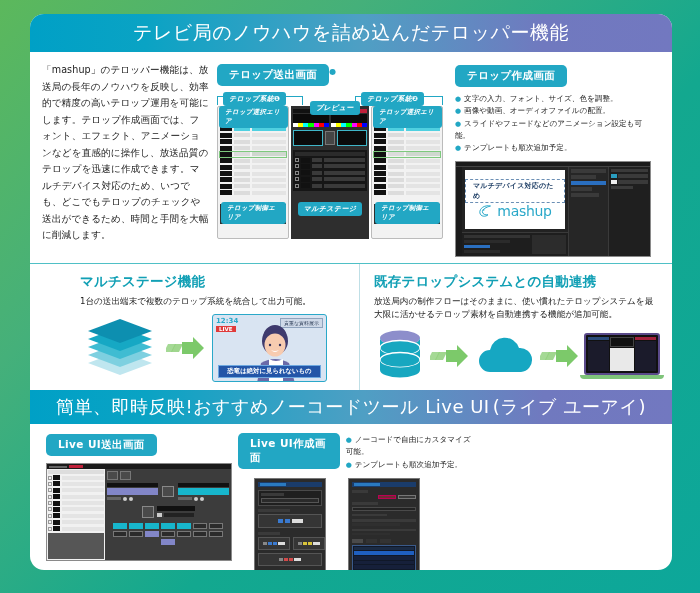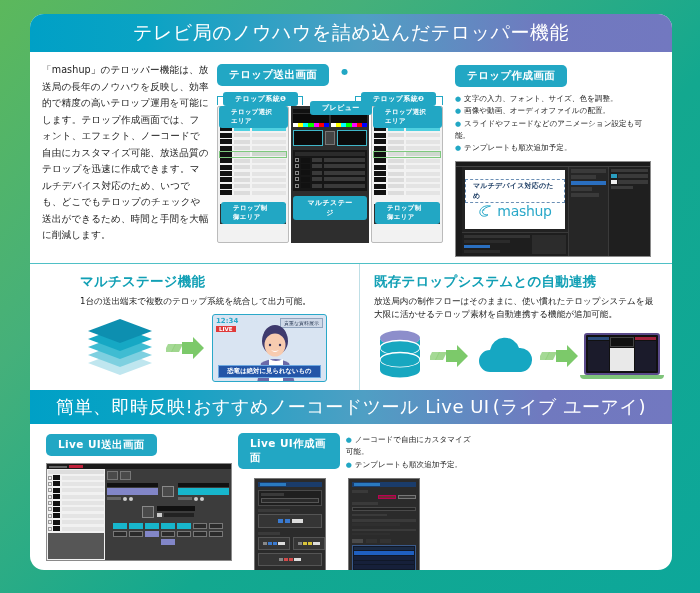--- a/index.html
+++ b/index.html
@@ -26,21 +26,21 @@
 
   
   .sec1 { display:flex; padding:10px 12px 6px 12px; }
   .col-text { width:175px; padding-right:8px; }
   .body-copy { font-size:9.6px; line-height:1.72; color:#1b1b1b; letter-spacing:.1px; }
 
   .pill {
     display:inline-block; background:#22a7c4; color:#fff; font-size:10.5px;
     font-weight:bold; padding:4px 12px; border-radius:5px; letter-spacing:.4px;
   }
-  .pill-sm { font-size:7px; padding:2px 12px; border-radius:3px; }
+  .pill-sm { font-size:7px; padding:2px 6px; border-radius:3px;font-style:italic; }
   .note { font-size:7px; line-height:1.5; color:#1b1b1b; }
   .note-dot { color:#22a7c4; font-size:8px; }
 
   .bullets { margin-top:6px; }
   .bullets li { list-style:none; font-size:7.6px; line-height:1.62; color:#1b1b1b; }
   .bullets li::before { content:"\25CF"; color:#22a7c4; font-size:7px; margin-right:3px; }
 
   
   .telop-wrap { position:relative; width:228px; }
   .stage { background:#2b2b2b; border-radius:2px; }
@@ -69,25 +69,25 @@
 
 <div class="card">
 
   <div class="hdr">
     <span class="hdr-title">テレビ局のノウハウを詰め込んだテロッパー機能</span>
   </div>
 
   <div class="sec1">
 
     <div class="col-text">
-      <p class="body-copy">「mashup」のテロッパー機能は、放送局の長年のノウハウを反映し、効率的で精度の高いテロップ運用を可能にします。テロップ作成画面では、フォント、エフェクト、ノーコードで自由にカスタマイズ可能、放送品質のテロップを迅速に作成できます。マルチデバイス対応のため、いつでも、どこでもテロップのチェックや送出ができるため、時間と手間を大幅に削減します。</p>
+      <p class="body-copy">「mashup」のテロッパー機能は、放送局の長年のノウハウを反映し、効率的で精度の高いテロップ運用を可能にします。テロップ作成画面では、フォント、エフェクト、アニメーションなどを直感的に操作し、放送品質のテロップを迅速に作成できます。マルチデバイス対応のため、いつでも、どこでもテロップのチェックや送出ができるため、時間と手間を大幅に削減します。</p>
     </div>
 
     <div class="telop-wrap" style="padding-top:2px;">
-      <div style="display:flex;align-items:flex-start;gap:12px;">
+      <div style="display:flex;align-items:flex-start;gap:0;">
         <div class="pill">テロップ送出画面</div>
         <div style="display:flex;gap:2px;padding-top:3px;">
           <span class="note-dot">●</span>
         </div>
       </div>
 
       <div style="position:relative;height:14px;margin-top:6px;">
         <div style="position:absolute;left:0;top:4px;width:86px;height:9px;border:1.4px solid #22a7c4;border-bottom:none;"></div>
         <div style="position:absolute;left:138px;top:4px;width:88px;height:9px;border:1.4px solid #22a7c4;border-bottom:none;"></div>
         <span class="pill pill-sm" style="position:absolute;left:6px;top:0;">テロップ系統❶</span>

